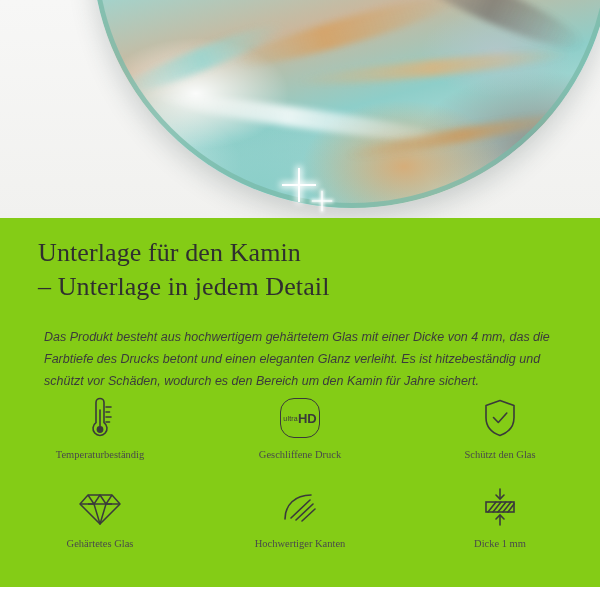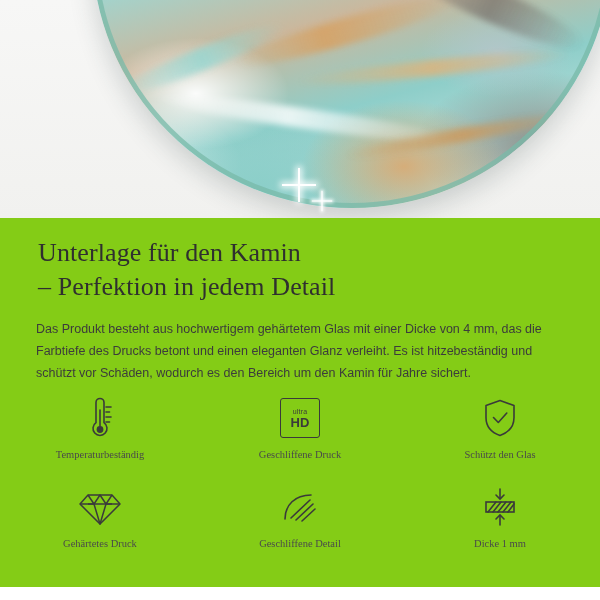--- a/index.html
+++ b/index.html
@@ -127,25 +127,26 @@
     padding: 18px 38px 0 38px;
     font-family: "Liberation Serif", serif;
     font-weight: 400;
     font-size: 26px;
     line-height: 34px;
     color: #2f2f2f;
     letter-spacing: 0.1px;
   }
   .headline .line2 { display: block; }
   .body-copy {
-    margin: 0;
+    margin: 8px;
     padding: 14px 38px 0 36px;
     font-size: 12.5px;
     line-height: 22px;
     color: #3c3c3c;
+    font-style: italic;
   }
 
   
   .features {
     position: absolute;
     left: 0;
     top: 395px;
     width: 600px;
     display: grid;
     grid-template-columns: repeat(3, 1fr);
@@ -169,23 +170,23 @@
     font-size: 10.5px;
     color: #4a4a4a;
     text-align: center;
     line-height: 14px;
     font-family: Liberation Serif, serif;
   }
   .hd-box {
     width: 38px;
     height: 38px;
     border: 1.6px solid #3a3a3a;
-    border-radius: 3px;
+    border-radius: 14px;
     display: flex;
-    flex-direction: column;
+    flex-direction: row;
     align-items: center;
     justify-content: center;
     line-height: 1;
   }
   .hd-box .ultra { font-size: 7px; letter-spacing: 0.2px; color: #3a3a3a; }
   .hd-box .hd { font-size: 13px; font-weight: bold; color: #3a3a3a; margin-top: 1px; }
 </style>
 </head>
 <body>
 
@@ -203,21 +204,21 @@
       <div class="vein v6"></div>
       <div class="glass-gloss"></div>
     </div>
     <div class="sparkle sp1"></div>
     <div class="sparkle sp2"></div>
   </div>
 
   <div class="content">
     <h1 class="headline">
       <span>Unterlage für den Kamin</span>
-      <span class="line2">– Perfektion in jedem Detail</span>
+      <span class="line2">– Unterlage in jedem Detail</span>
     </h1>
     <p class="body-copy">Das Produkt besteht aus hochwertigem gehärtetem Glas mit einer Dicke von 4 mm, das die Farbtiefe des Drucks betont und einen eleganten Glanz verleiht. Es ist hitzebeständig und schützt vor Schäden, wodurch es den Bereich um den Kamin für Jahre sichert.</p>
   </div>
 
   <div class="features">
 
     <div class="feature">
       <div class="feature-icon">
         <svg width="36" height="44" viewBox="0 0 36 44" fill="none" stroke="#3a3a3a" stroke-width="1.6" stroke-linecap="round">
           <path d="M14 6.5a4 4 0 0 1 8 0v20.2a7 7 0 1 1-8 0z"></path>
@@ -255,33 +256,33 @@
     <div class="feature">
       <div class="feature-icon">
         <svg width="44" height="40" viewBox="0 0 44 40" fill="none" stroke="#3a3a3a" stroke-width="1.5" stroke-linejoin="round">
           <path d="M10 8h24l8 9-20 20L2 17z"></path>
           <path d="M2 17h40"></path>
           <path d="M10 8l6 9-6 0"></path>
           <path d="M34 8l-6 9 6 0"></path>
           <path d="M16 17l6-9 6 9-6 20z"></path>
         </svg>
       </div>
-      <div class="feature-label">Gehärtetes Druck</div>
+      <div class="feature-label">Gehärtetes Glas</div>
     </div>
 
     <div class="feature">
       <div class="feature-icon">
         <svg width="42" height="40" viewBox="0 0 42 40" fill="none" stroke="#3a3a3a" stroke-width="1.6" stroke-linecap="round">
           <path d="M6 32 C 6 18, 16 8, 32 8"></path>
           <line x1="12" y1="31" x2="31" y2="13"></line>
           <line x1="17" y1="33" x2="34" y2="17"></line>
           <line x1="23" y1="34" x2="36" y2="22"></line>
         </svg>
       </div>
-      <div class="feature-label">Geschliffene Detail</div>
+      <div class="feature-label">Hochwertiger Kanten</div>
     </div>
 
     <div class="feature">
       <div class="feature-icon">
         <svg width="42" height="42" viewBox="0 0 42 42" fill="none" stroke="#3a3a3a" stroke-width="1.6" stroke-linecap="round">
           <line x1="21" y1="3" x2="21" y2="12"></line>
           <path d="M17 9l4 4 4-4"></path>
           <line x1="21" y1="39" x2="21" y2="30"></line>
           <path d="M17 33l4-4 4 4"></path>
           <rect x="7" y="16" width="28" height="10"></rect>

